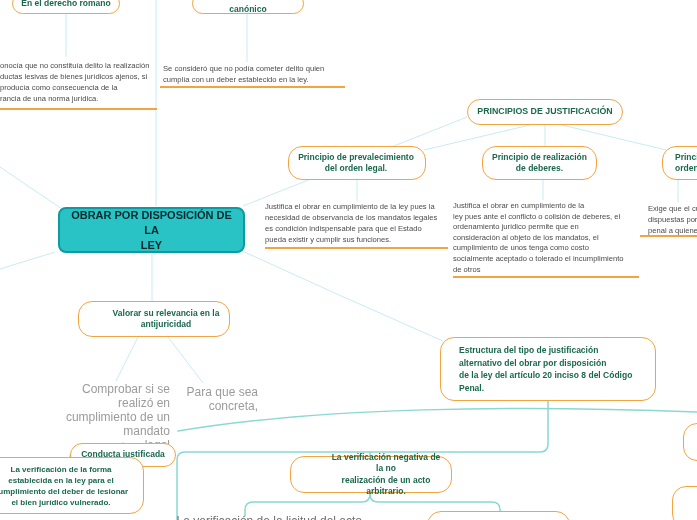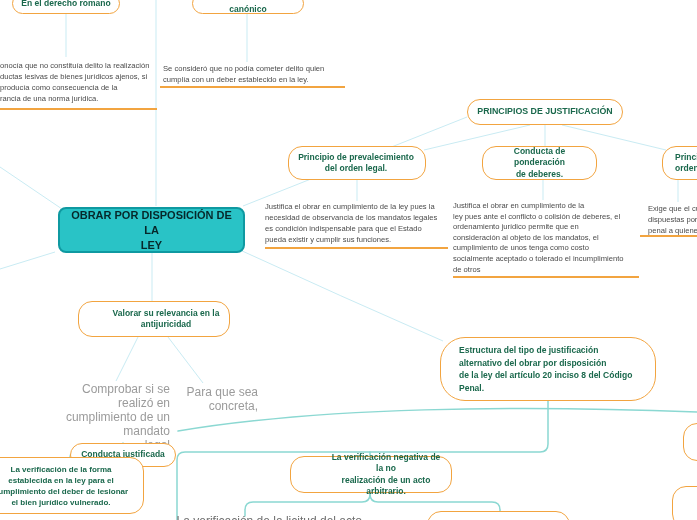--- a/index.html
+++ b/index.html
@@ -78,21 +78,21 @@
   <div class="uline" style="left:0px;top:108px;width:157px;"></div>
 
   <div class="note" style="left:163px;top:63px;width:180px;">Se consideró que no podía cometer delito quien
 cumplía con un deber establecido en la ley.</div>
   <div class="uline" style="left:160px;top:86px;width:185px;"></div>
 
   <div class="node" style="left:467px;top:99px;width:156px;height:26px;font-size:8.8px;">PRINCIPIOS DE JUSTIFICACIÓN</div>
 
   <div class="node" style="left:288px;top:146px;width:138px;height:34px;padding-left:6px;">Principio de prevalecimiento
 del orden legal.</div>
-  <div class="node" style="left:482px;top:146px;width:115px;height:34px;">Conducta de ponderación
+  <div class="node" style="left:482px;top:146px;width:115px;height:34px;">Principio de realización
 de deberes.</div>
   <div class="node left-align" style="left:662px;top:146px;width:120px;height:34px;padding-left:12px;">Principio de
 orden legal</div>
 
   <div class="note" style="left:265px;top:201px;width:192px;">Justifica el obrar en cumplimiento de la ley pues la
 necesidad de observancia de los mandatos legales
 es condición indispensable para que el Estado
 pueda existir y cumplir sus funciones.</div>
   <div class="uline" style="left:265px;top:247px;width:183px;"></div>
 
@@ -116,21 +116,21 @@
   <div class="node" style="left:78px;top:301px;width:152px;height:36px;padding-left:32px;">Valorar su relevancia en la
 antijuricidad</div>
 
   <div class="gray-note" style="left:55px;top:382px;width:115px;">Comprobar si se realizó en
 cumplimiento de un mandato
 legal</div>
   <div class="gray-note" style="left:168px;top:385px;width:90px;">Para que sea concreta,</div>
 
   <div class="node" style="left:70px;top:419px;width:106px;height:24px;margin-top:24px;">Conducta justificada</div>
 
-  <div class="node left-align" style="left:440px;top:337px;width:216px;height:64px;padding-left:18px;line-height:12.5px;border-radius:25px;">Estructura del tipo de justificación
+  <div class="node left-align" style="left:440px;top:337px;width:216px;height:64px;padding-left:18px;line-height:12.5px;">Estructura del tipo de justificación
 alternativo del obrar por disposición
 de la ley del artículo 20 inciso 8 del Código
 Penal.</div>
 
   <div class="node" style="left:-22px;top:457px;width:166px;height:57px;font-size:8px;line-height:11px;">La verificación de la forma
 establecida en la ley para el
 cumplimiento del deber de lesionar
 el bien jurídico vulnerado.</div>
 
   <div class="node" style="left:290px;top:456px;width:162px;height:37px;padding-left:38px;">La verificación negativa de la no

